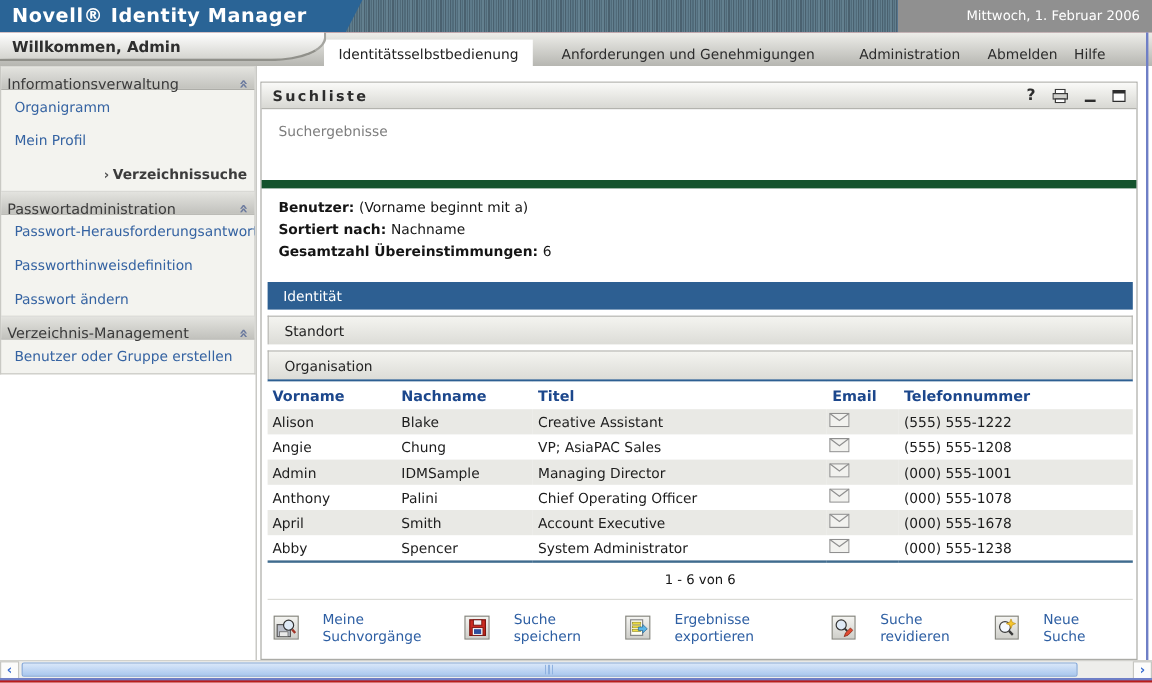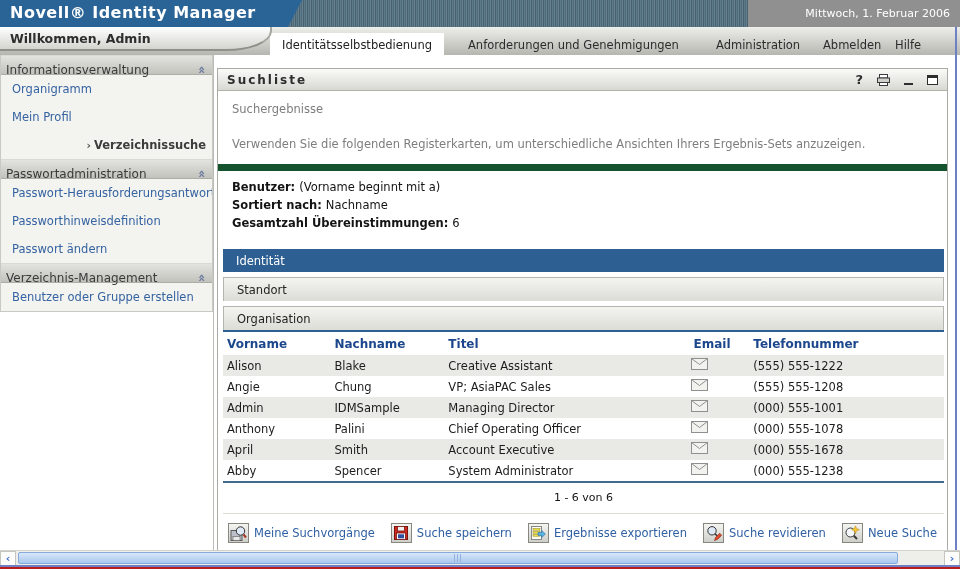--- a/index.html
+++ b/index.html
@@ -73,21 +73,21 @@
   table.results { width:calc(100% - 8px); margin:0 3px 0 5px; border-collapse:collapse; border-bottom:2px solid #3F6B8E; }
   table.results th { text-align:left; font-size:12px; color:#1C478C; padding:5px 4px 4px; background:#fff; }
   table.results td { font-size:11.5px; color:#1c1c1c; padding:3px 4px; height:20px; }
   tr.alt td { background:#E9E9E5; }
   .mail-cell { padding-left:2px !important; }
 
   .pagination { margin:0 3px 0 5px; border-bottom:1px solid #dbdbd6; text-align:center;
       font-size:11px; color:#141414; padding:8px 0 9px; }
 
   .actions { display:flex; align-items:center; justify-content:space-between; padding:9px 10px 12px 10px; }
-  .action { display:flex; align-items:center; gap:5px; cursor:pointer; }
+  .action { display:flex; align-items:center; gap:20px; cursor:pointer; }
   .action-label { font-size:11.5px; color:#2e5fa3; }
   .action-icon-box { width:21px; height:20px; border:1px solid #87877f; background:linear-gradient(#f4f4f1,#cfcfca);
       display:flex; align-items:center; justify-content:center; }
 
   
   .hscroll { position:absolute; left:0; bottom:4px; width:960px; height:15px; background:#eeeeeb;
       border-top:1px solid #d2d2cd; display:flex; }
   .scroll-btn { width:16px; height:15px; background:#fcfcfb; border:1px solid #c6c6c1;
       color:#3d6fd0; font-size:11px; font-weight:bold; line-height:13px; text-align:center; cursor:pointer; }
   .scroll-thumb { width:880px; margin:1px 0 1px 2px; background:linear-gradient(#d9e7f9,#a9c7ee);
@@ -165,21 +165,20 @@
                 <rect x="2.5" y="8.5" width="8" height="3" fill="#ffffff" stroke="#3a3a3a"></rect>
               </svg>
             </span>
             <span class="pc min-glyph"></span>
             <span class="pc max-glyph"></span>
           </div>
         </div>
 
         <div class="desc-block">
           <div class="subtitle">Suchergebnisse</div>
-          <div class="description">Verwenden Sie die folgenden Registerkarten, um unterschiedliche Ansichten Ihrers Ergebnis-Sets anzuzeigen.</div>
         </div>
 
         <div class="criteria">
           <div class="criteria-line">
             <b>Benutzer:</b><span>(Vorname beginnt mit a)</span>
           </div>
           <div class="criteria-line">
             <b>Sortiert nach:</b><span>Nachname</span>
           </div>
           <div class="criteria-line">

